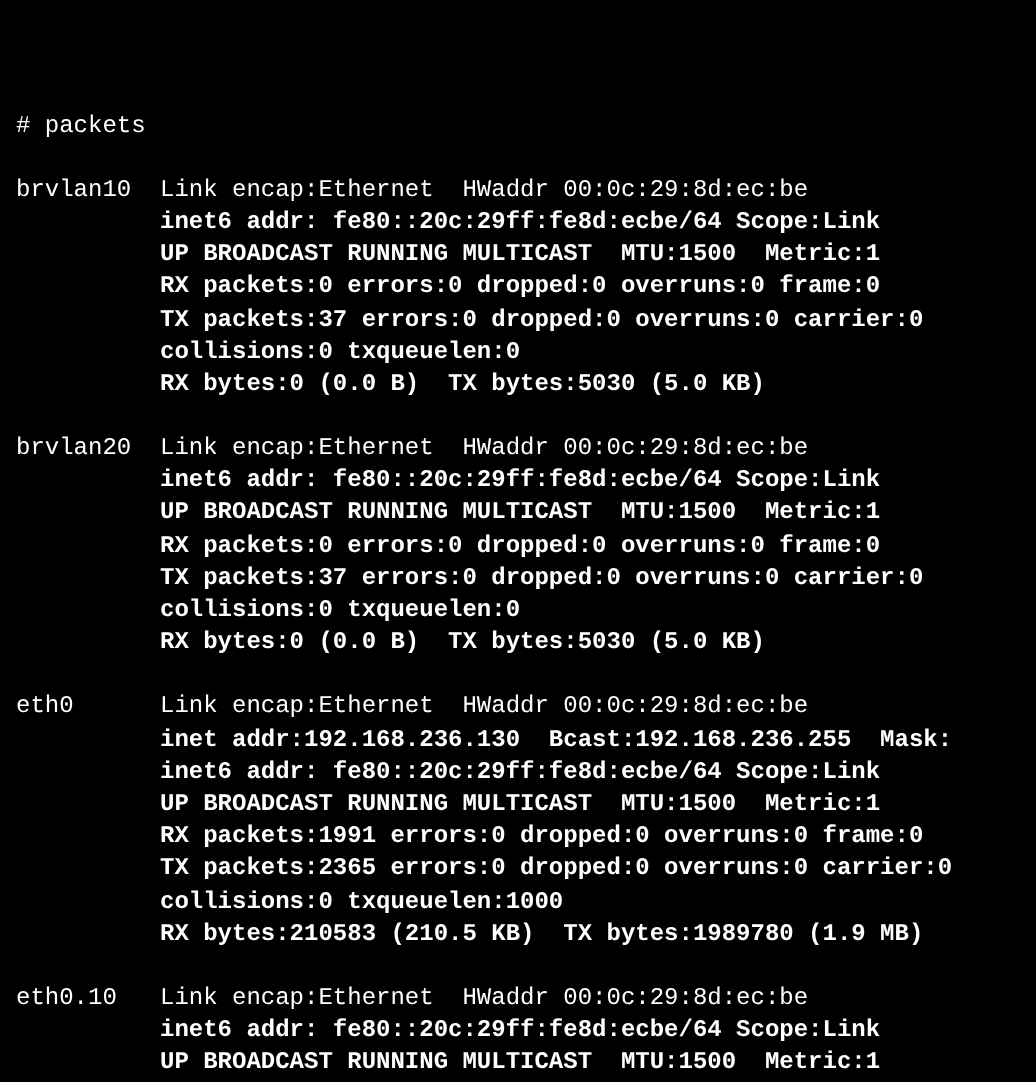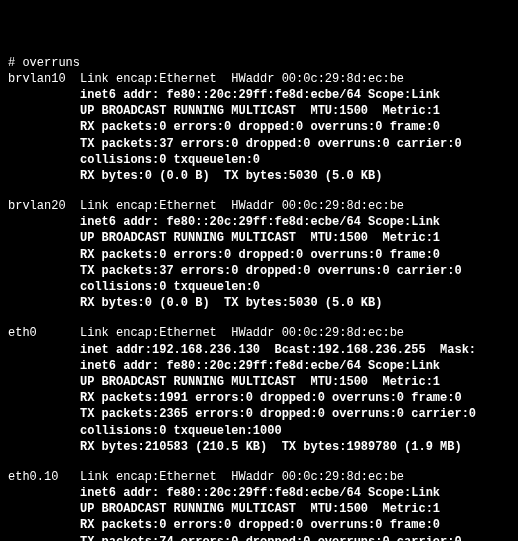--- a/index.html
+++ b/index.html
@@ -14,29 +14,30 @@
     width: 518px;
     box-sizing: border-box;
   }
   .iface-name {
     display: inline-block;
     width: 72px;
     vertical-align: top;
   }
   .iface-block {
     margin-bottom: 14px;
+    margin-top: 16px;
   }
   .iface-line {
     padding-left: 72px;
     font-weight: bold;
   }
   .iface-first {
     padding-left: 0;
   }
 </style>
 </head>
 <body>
 
 
-<div><span># </span><span>overruns</span>
+<div><span># </span><span>packets</span>
 <div id="interfaces"><div class="iface-block"><div class="iface-first"><span class="iface-name">brvlan10</span><span>Link encap:Ethernet  HWaddr 00:0c:29:8d:ec:be</span></div><div class="iface-line">inet6 addr: fe80::20c:29ff:fe8d:ecbe/64 Scope:Link</div><div class="iface-line">UP BROADCAST RUNNING MULTICAST  MTU:1500  Metric:1</div><div class="iface-line">RX packets:0 errors:0 dropped:0 overruns:0 frame:0</div><div class="iface-line">TX packets:37 errors:0 dropped:0 overruns:0 carrier:0</div><div class="iface-line">collisions:0 txqueuelen:0</div><div class="iface-line">RX bytes:0 (0.0 B)  TX bytes:5030 (5.0 KB)</div></div><div class="iface-block"><div class="iface-first"><span class="iface-name">brvlan20</span><span>Link encap:Ethernet  HWaddr 00:0c:29:8d:ec:be</span></div><div class="iface-line">inet6 addr: fe80::20c:29ff:fe8d:ecbe/64 Scope:Link</div><div class="iface-line">UP BROADCAST RUNNING MULTICAST  MTU:1500  Metric:1</div><div class="iface-line">RX packets:0 errors:0 dropped:0 overruns:0 frame:0</div><div class="iface-line">TX packets:37 errors:0 dropped:0 overruns:0 carrier:0</div><div class="iface-line">collisions:0 txqueuelen:0</div><div class="iface-line">RX bytes:0 (0.0 B)  TX bytes:5030 (5.0 KB)</div></div><div class="iface-block"><div class="iface-first"><span class="iface-name">eth0</span><span>Link encap:Ethernet  HWaddr 00:0c:29:8d:ec:be</span></div><div class="iface-line">inet addr:192.168.236.130  Bcast:192.168.236.255  Mask:</div><div class="iface-line">inet6 addr: fe80::20c:29ff:fe8d:ecbe/64 Scope:Link</div><div class="iface-line">UP BROADCAST RUNNING MULTICAST  MTU:1500  Metric:1</div><div class="iface-line">RX packets:1991 errors:0 dropped:0 overruns:0 frame:0</div><div class="iface-line">TX packets:2365 errors:0 dropped:0 overruns:0 carrier:0</div><div class="iface-line">collisions:0 txqueuelen:1000</div><div class="iface-line">RX bytes:210583 (210.5 KB)  TX bytes:1989780 (1.9 MB)</div></div><div class="iface-block"><div class="iface-first"><span class="iface-name">eth0.10</span><span>Link encap:Ethernet  HWaddr 00:0c:29:8d:ec:be</span></div><div class="iface-line">inet6 addr: fe80::20c:29ff:fe8d:ecbe/64 Scope:Link</div><div class="iface-line">UP BROADCAST RUNNING MULTICAST  MTU:1500  Metric:1</div><div class="iface-line">RX packets:0 errors:0 dropped:0 overruns:0 frame:0</div><div class="iface-line">TX packets:74 errors:0 dropped:0 overruns:0 carrier:0</div></div></div></div>
 
 
 
 </body></html>

